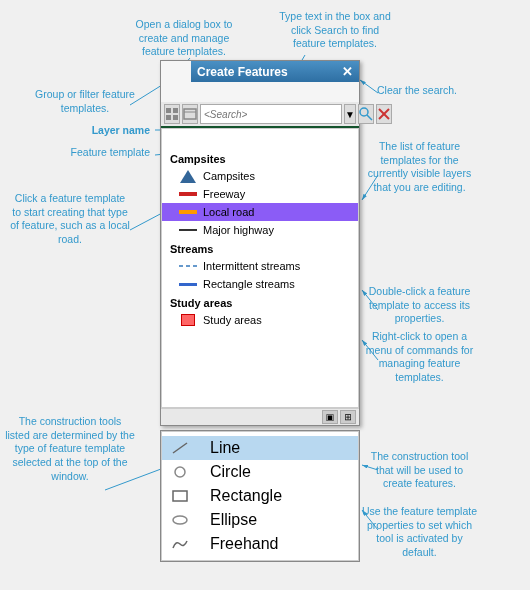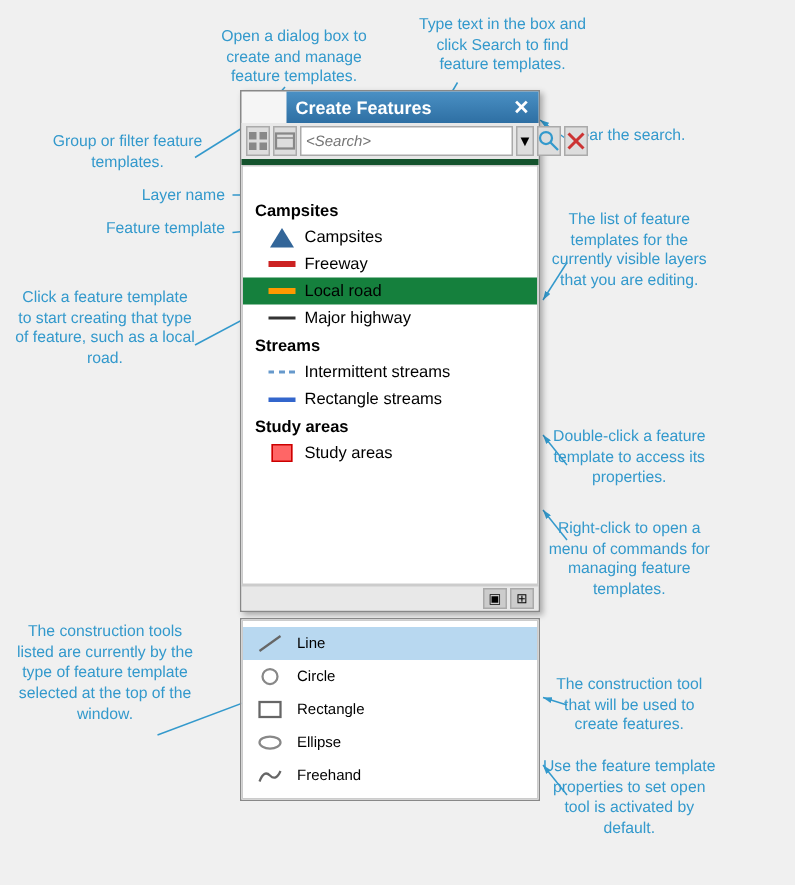--- a/index.html
+++ b/index.html
@@ -50,25 +50,26 @@
 
     .panel-title-close {
       color: white;
       font-size: 13px;
       cursor: pointer;
       font-weight: bold;
     }
 
     .panel-toolbar {
       background: #e8e8e8;
-      border-bottom: 4px solid #14532d;
+      border-bottom: 2px solid #14532d;
       padding: 2px 3px;
       display: flex;
       align-items: center;
       gap: 2px;
+      margin-top: 20px;
     }
 
     .toolbar-btn {
       width: 20px;
       height: 20px;
       background: #ddd;
       border: 1px solid #aaa;
       display: flex;
       align-items: center;
       justify-content: center;
@@ -116,21 +117,21 @@
 
     .feature-item {
       display: flex;
       align-items: center;
       padding: 2px 8px 2px 16px;
       cursor: pointer;
       font-size: 11px;
     }
 
     .feature-item.selected {
-      background: #15803d;
+      background: #8b5cf6;
     }
 
     .feature-icon {
       width: 20px;
       height: 14px;
       margin-right: 5px;
       display: flex;
       align-items: center;
       justify-content: center;
       flex-shrink: 0;
@@ -226,22 +227,22 @@
       background: white;
       border: 1px solid #ccc;
       padding: 4px 0;
     }
 
     .construct-item {
       display: flex;
       align-items: center;
       padding: 3px 8px;
       cursor: pointer;
-      font-size: 10px;
-      gap: 8px;
+      font-size: 16px;
+      gap: 20px;
     }
 
     .construct-item.selected {
       background: #b8d8f0;
     }
 
     .ci-icon {
       width: 20px;
       height: 16px;
       display: flex;
@@ -290,59 +291,59 @@
 
   <line x1="378" y1="360" x2="362" y2="340" stroke="#3399cc" stroke-width="1" marker-end="url(#arrowhead)"></line>
 
   <line x1="105" y1="490" x2="185" y2="460" stroke="#3399cc" stroke-width="1" marker-end="url(#arrowhead)"></line>
 
   <line x1="378" y1="470" x2="362" y2="465" stroke="#3399cc" stroke-width="1" marker-end="url(#arrowhead)"></line>
 
   <line x1="378" y1="530" x2="362" y2="510" stroke="#3399cc" stroke-width="1" marker-end="url(#arrowhead)"></line>
 </svg>
 
-<div class="annotation" style="left:136px; top:18px; width:120px;">Open a dialog box to create and
+<div class="annotation" style="left:124px; top:18px; width:120px;">Open a dialog box to create and
 manage feature templates.</div>
 <div class="annotation" style="left:275px; top:10px; width:120px;">Type text in the box
 and click Search to find
 feature templates.</div>
 <div class="annotation" style="left:35px; top:88px; width:100px;">Group or filter
 feature templates.</div>
-<div class="annotation" style="left:55px; top:124px; width:95px; text-align:right;">Layer name</div>
+<div class="annotation" style="left:55px; top:124px; width:95px; text-align:right;font-weight:bold;">Layer name</div>
 <div class="annotation" style="left:40px; top:146px; width:110px; text-align:right;">Feature template</div>
 <div class="annotation" style="left:10px; top:192px; width:120px;">Click a feature
 template to start
 creating that type
 of feature, such as
 a local road.</div>
 <div class="annotation" style="left:362px; top:72px; width:110px;margin-top:12px;">Clear the search.</div>
 <div class="annotation" style="left:362px; top:140px; width:115px;">The list of feature
 templates for the
 currently visible
 layers that you are
 editing.</div>
 <div class="annotation" style="left:362px; top:285px; width:115px;">Double-click a feature
 template to access
 its properties.</div>
-<div class="annotation" style="left:362px; top:330px; width:115px;margin-top:16px;">Right-click to open a
+<div class="annotation" style="left:362px; top:330px; width:115px;">Right-click to open a
 menu of commands
 for managing feature
 templates.</div>
 <div class="annotation" style="left:5px; top:415px; width:130px;">The construction tools listed are
-currently by the
+determined by the
 type of feature
 template selected
 at the top of the
 window.</div>
 <div class="annotation" style="left:362px; top:450px; width:115px;">The construction tool
 that will be used to
 create features.</div>
 <div class="annotation" style="left:362px; top:505px; width:115px;">Use the feature
 template properties to
-set open tool is
+set which tool is
 activated by default.</div>
 
 <div class="panel-wrapper">
   <div class="panel">
 
     <div class="panel-title-bar">
       <span>Create Features</span>
       <span class="panel-title-close">✕</span>
     </div>
 

